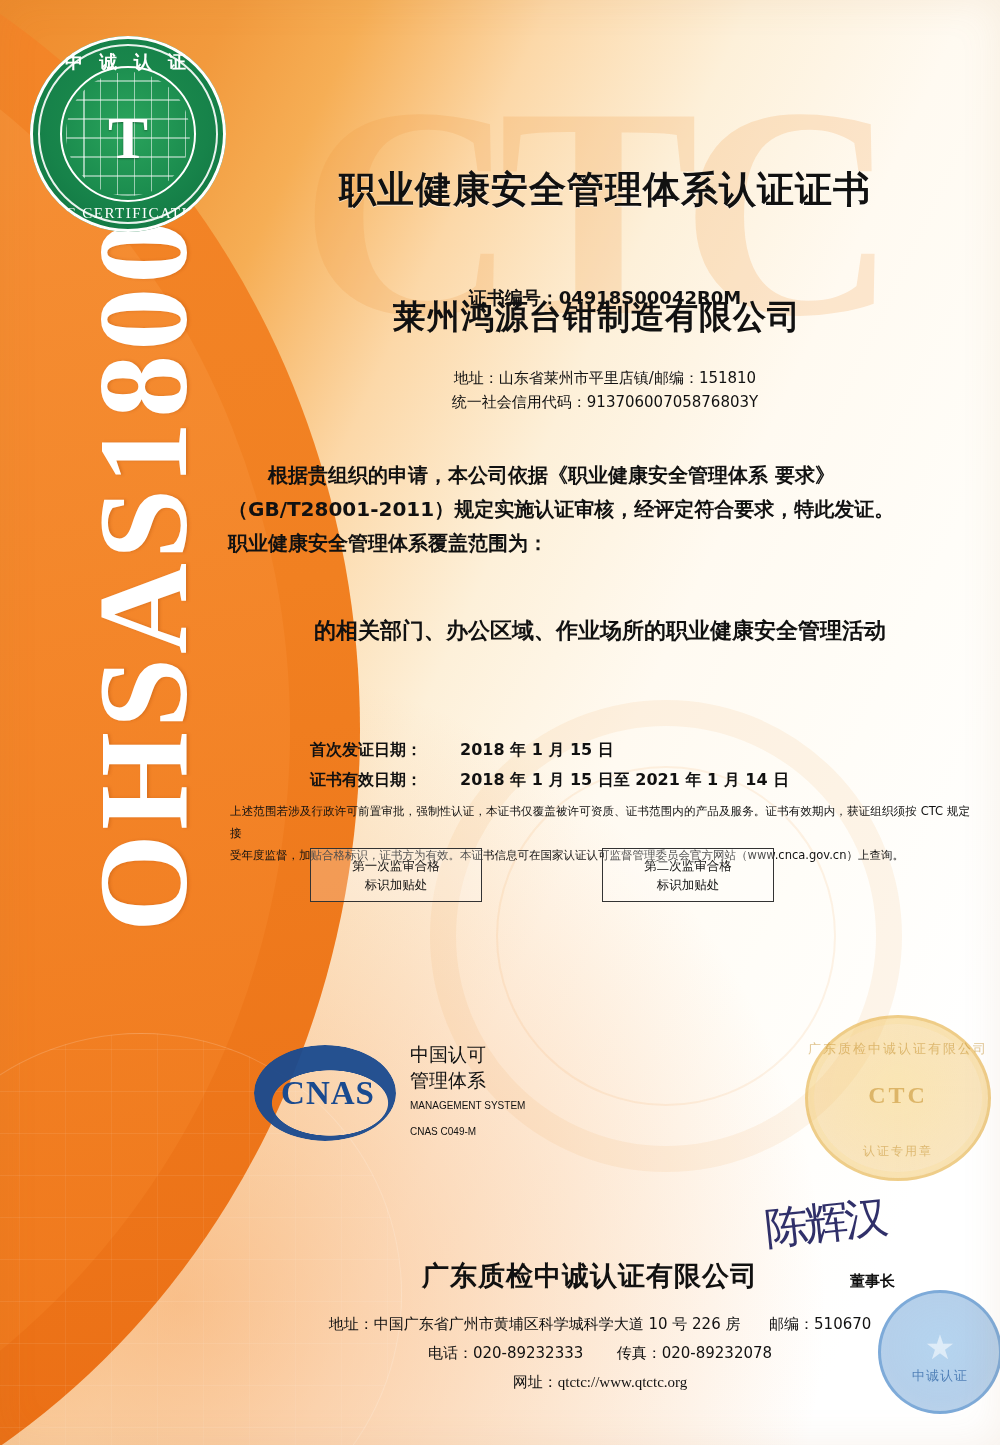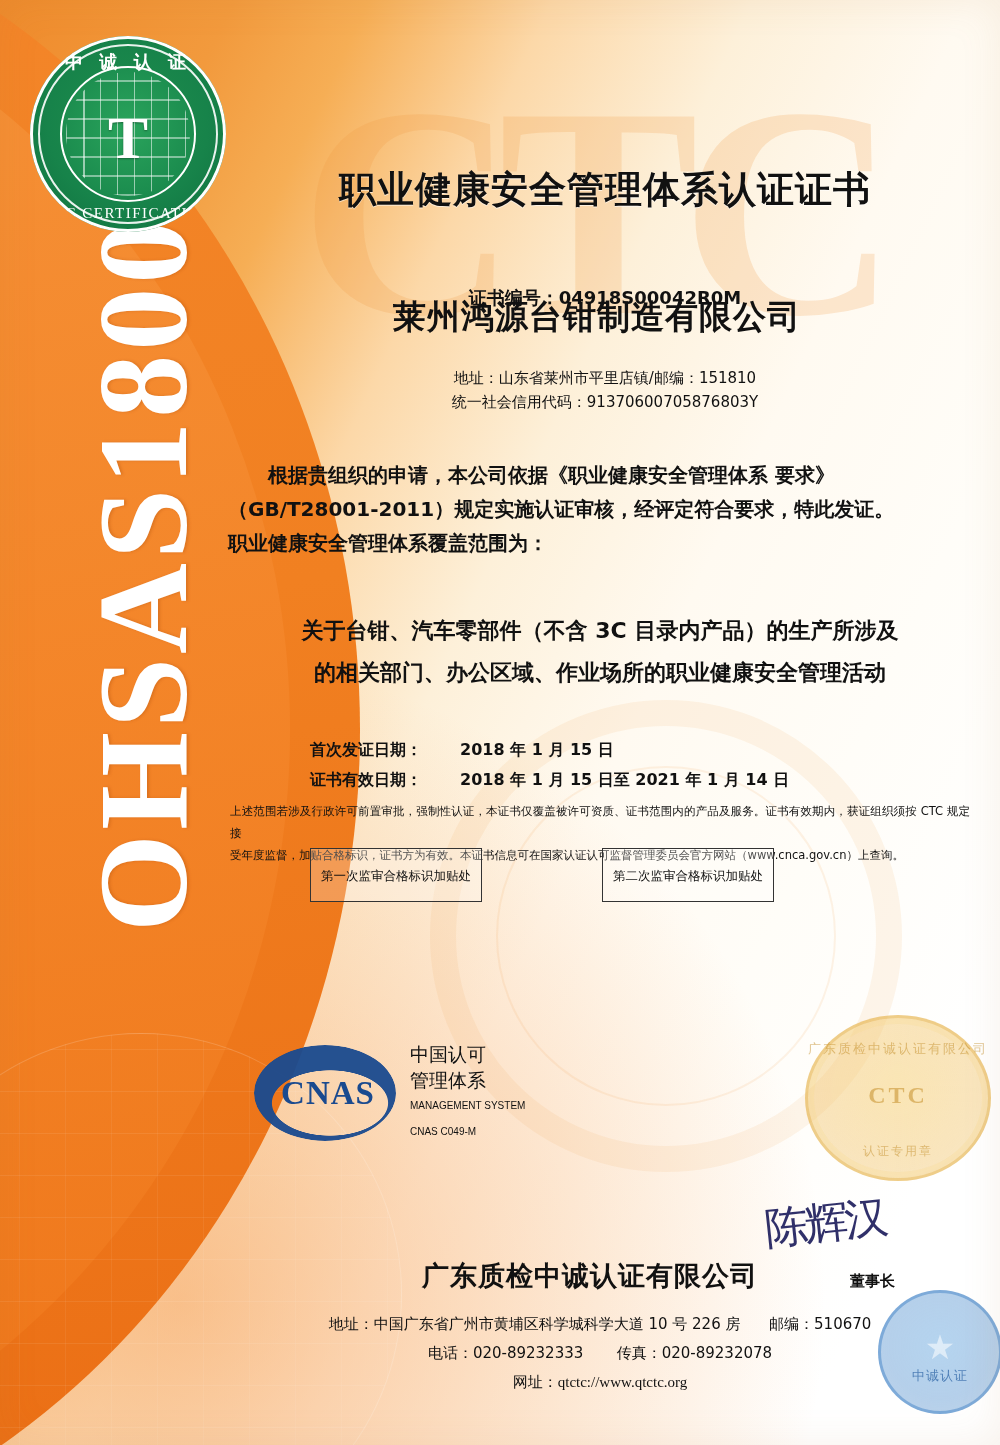--- a/index.html
+++ b/index.html
@@ -149,21 +149,21 @@
   .dates .v{flex:1;}
   .fine{
     position:absolute;left:20px;top:800px;width:740px;
     font-family:"DejaVu Sans", sans-serif;font-size:11.5px;color:#111;line-height:22px;text-align:justify;
   }
   .stamps{
     position:absolute;left:100px;top:848px;width:640px;display:flex;gap:120px;
   }
   .stampbox{
     width:170px;height:52px;border:1px solid #333;
-    display:flex;flex-direction:row;align-items:center;justify-content:center;
+    display:flex;flex-direction:column;align-items:center;justify-content:center;
     font-family:"DejaVu Sans", sans-serif;font-size:12.5px;color:#111;line-height:19px;
     background:rgba(255,255,255,.25);
   }
   
   .cnas{position:absolute;left:40px;top:1035px;width:420px;height:120px;}
   .cnas .mark{position:absolute;left:0;top:6px;width:150px;height:104px;}
   .cnas .swoosh{
     position:absolute;left:4px;top:4px;width:142px;height:96px;
     border-radius:50%;
     background:#1a4a8f;
@@ -274,21 +274,20 @@
       <div>统一社会信用代码：91370600705876803Y</div>
     </div>
 
     <div class="para">
       <span class="l1">根据贵组织的申请，本公司依据《职业健康安全管理体系  要求》</span>
       <span>（GB/T28001-2011）规定实施认证审核，经评定符合要求，特此发证。</span><br>
       <span>职业健康安全管理体系覆盖范围为：</span>
     </div>
 
     <div class="scope">
-      <div>关于台钳、汽车零部件（不含 3C 目录内产品）的生产所涉及</div>
       <div>的相关部门、办公区域、作业场所的职业健康安全管理活动</div>
     </div>
 
     <div class="dates">
       <div class="row">
         <span class="k">首次发证日期：</span>
         <span class="v">2018 年 1 月 15 日</span>
       </div>
       <div class="row">
         <span class="k">证书有效日期：</span>

